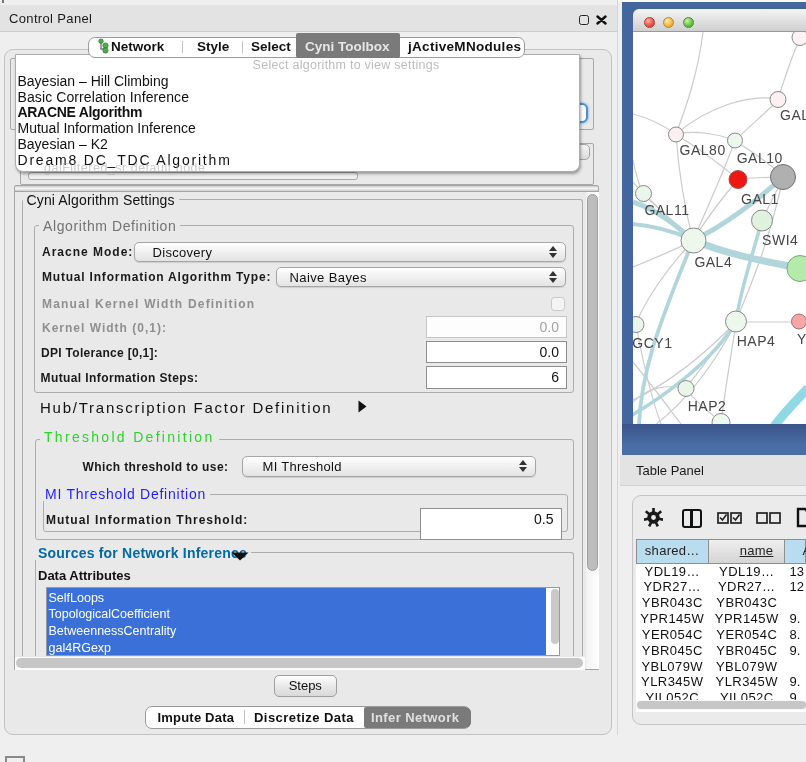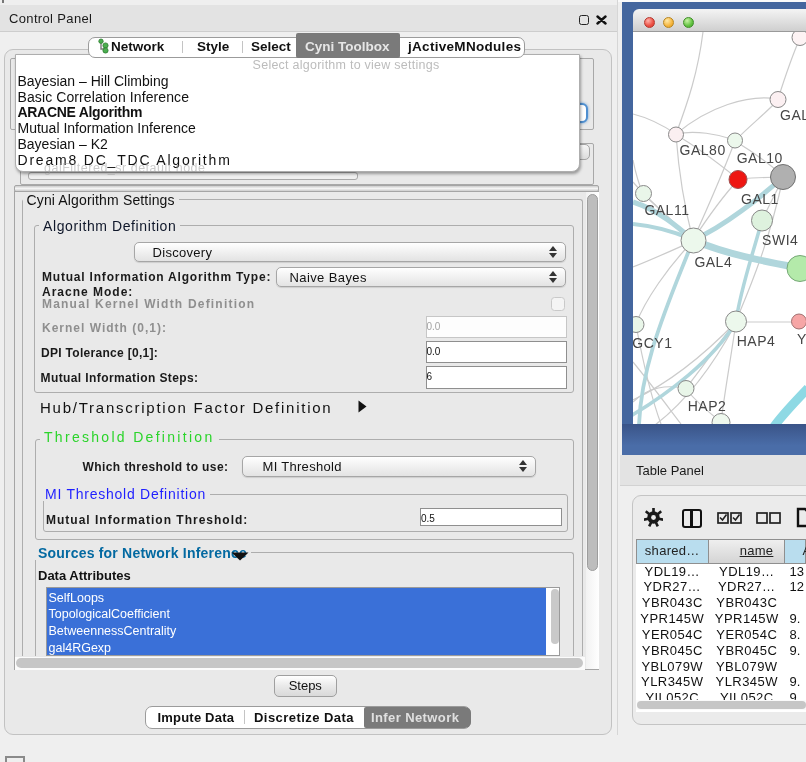--- a/index.html
+++ b/index.html
@@ -7,21 +7,21 @@
   body { font-family:"Liberation Sans", sans-serif; background:#efefef; position:relative; }
   .abs { position:absolute; }
   .b { font-weight:bold; }
   .cb { position:absolute; border:1px solid #a6a6a6; border-radius:5px;
         background:linear-gradient(180deg,#ffffff 0%,#f2f2f2 45%,#e3e3e3 100%);
         box-shadow:0 1px 1px rgba(0,0,0,0.12); font-size:13px; color:#111; }
   .cb .txt { position:absolute; left:12px; top:50%; transform:translateY(-50%); }
   .arr { position:absolute; right:8px; top:50%; transform:translateY(-50%); width:8px; height:12px; }
   .arr:before { content:""; position:absolute; left:0; top:0; border-left:4px solid transparent; border-right:4px solid transparent; border-bottom:5px solid #333; }
   .arr:after { content:""; position:absolute; left:0; bottom:0; border-left:4px solid transparent; border-right:4px solid transparent; border-top:5px solid #333; }
-  .inp { position:absolute; background:#fff; border:1px solid #8f8f8f; font-size:10px; color:#111; padding-right:16px; line-height:20px; }
+  .inp { position:absolute; background:#fff; border:1px solid #8f8f8f; font-size:14px; color:#111; text-align:right; padding-right:7px; line-height:20px; }
   .inp.dis { border:1px solid #c6c6c6; color:#a3a3a3; background:#fdfdfd; }
   .grp { position:absolute; border:1px solid #adadad; border-radius:3px; }
   .gtitle { position:absolute; background:#e9e9e9; padding:0 4px; font-size:14px; line-height:14px; }
   .lbl { position:absolute; font-size:12px; font-weight:bold; color:#1a1a1a; letter-spacing:0.2px; }
   .lbl.gray { color:#8f8f8f; }
 </style>
 </head>
 <body>
 
 <div class="abs" style="left:0;top:0;width:618px;height:762px;background:#efefef;"></div>
@@ -72,23 +72,23 @@
 <div class="abs" style="left:585.5px;top:192px;width:13px;height:477px;background:linear-gradient(90deg,#f2f2f2,#ffffff);"></div>
 <div class="abs" style="left:586.5px;top:194px;width:11px;height:377px;background:#bdbdbd;border:1px solid #9d9d9d;border-radius:6px;"></div>
 
 <div class="abs" style="left:15px;top:656.5px;width:570px;height:13px;background:#fbfbfb;"></div>
 <div class="abs" style="left:16px;top:658px;width:567px;height:10px;background:#c6c6c6;border-radius:5px;"></div>
 
 <div class="abs" style="left:22px;top:199px;width:561px;height:457px;border:1px solid #adadad;border-bottom:none;border-radius:3px 3px 0 0;"></div>
 <div class="gtitle" style="left:22.5px;top:193px;color:#111;letter-spacing:0.15px;">Cyni Algorithm Settings</div>
 
 <div class="grp" style="left:34px;top:225px;width:540px;height:168px;"></div>
-<div class="gtitle" style="left:39px;top:219px;color:#0f172a;letter-spacing:0.6px;">Algorithm Definition</div>
-
-<div class="lbl" style="left:42px;top:245px;letter-spacing:1px;margin-top:40px;">Aracne Mode:</div>
+<div class="gtitle" style="left:39px;top:219px;color:#737373;letter-spacing:0.6px;">Algorithm Definition</div>
+
+<div class="lbl" style="left:42px;top:245px;letter-spacing:1px;">Aracne Mode:</div>
 <div class="cb" style="left:134px;top:242px;width:432px;height:20px;">
     <span class="txt" style="left:17.5px;letter-spacing:0.3px;">Discovery</span>
     <span class="arr"></span>
   </div>
 <div class="lbl" style="left:42px;top:270px;letter-spacing:0.8px;">Mutual Information Algorithm Type:</div>
 <div class="cb" style="left:276px;top:266.5px;width:290px;height:20px;">
     <span class="txt" style="left:12.5px;letter-spacing:0.4px;">Naive Bayes</span>
     <span class="arr"></span>
   </div>
 
@@ -114,21 +114,21 @@
 
 <div class="lbl" style="left:82.5px;top:460px;letter-spacing:0.4px;">Which threshold to use:</div>
 <div class="cb" style="left:242px;top:455.5px;width:293.5px;height:21px;">
     <span class="txt" style="left:19.5px;letter-spacing:0.3px;">MI Threshold</span>
     <span class="arr"></span>
   </div>
 
 <div class="grp" style="left:43px;top:494px;width:525px;height:38px;"></div>
 <div class="gtitle" style="left:41px;top:487px;color:#1f1fff;letter-spacing:0.75px;">MI Threshold Definition</div>
 <div class="lbl" style="left:46px;top:513px;letter-spacing:1px;">Mutual Information Threshold:</div>
-<div class="inp" style="left:420px;top:508px;width:141.5px;height:18px;">0.5</div>
+<div class="inp" style="left:420px;top:508px;width:141.5px;height:32px;">0.5</div>
 
 <div class="abs" style="left:35px;top:552px;width:538.5px;height:104px;border:1px solid #adadad;border-bottom:none;border-radius:3px 3px 0 0;"></div>
 <div class="gtitle" style="left:34px;top:546px;color:#0369a1;letter-spacing:0.2px;font-weight:bold;">Sources for Network Inference</div>
 <svg class="abs" style="left:231px;top:551.5px;" width="18" height="9" viewBox="0 0 18 9">
     <path d="M0.5 0.5 L17.5 0.5 L9 8.5 Z" fill="#111"></path>
   </svg>
 <div class="abs b" style="left:38px;top:568px;font-size:13px;color:#111;">Data Attributes</div>
 
 <div class="abs" style="left:45.5px;top:587px;width:514.5px;height:68.5px;background:#fff;border:1px solid #9a9a9a;"></div>
 <div class="abs" style="left:46.5px;top:588px;width:499.5px;height:66.5px;background:#3a70d8;"></div>

